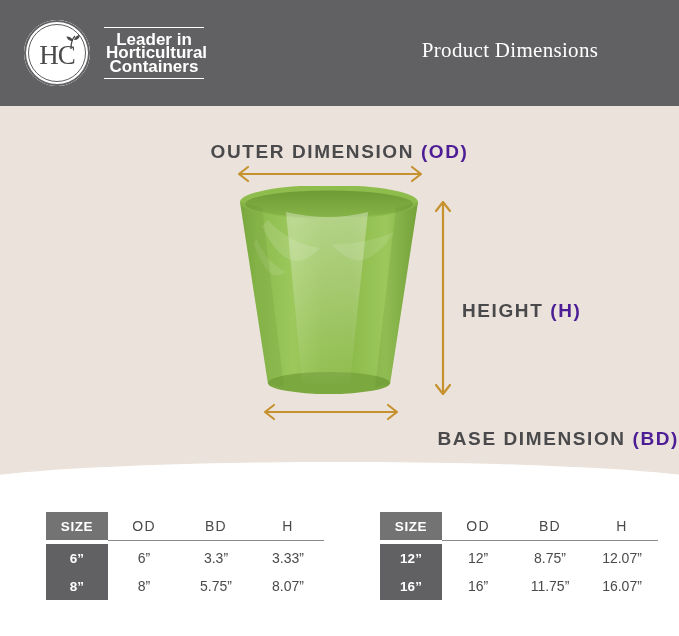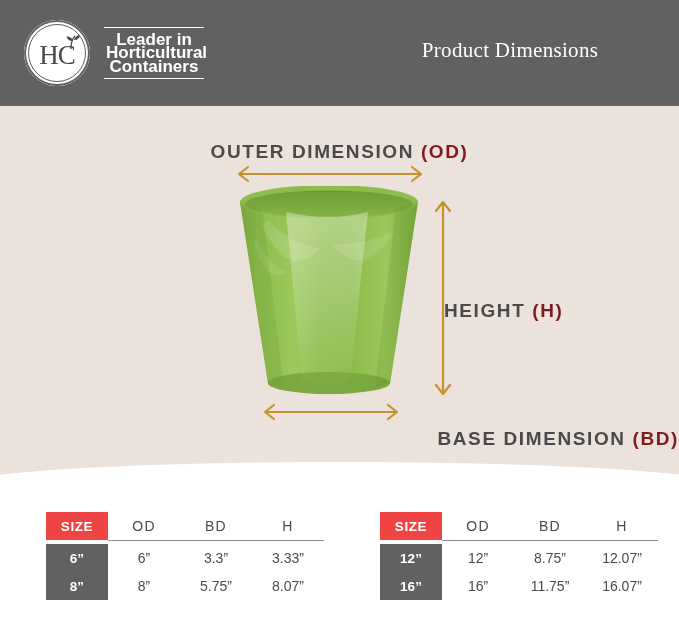--- a/index.html
+++ b/index.html
@@ -62,24 +62,24 @@
     width: 760px; height: 46px; border-radius: 50%;
     background: #ffffff;
   }
 
   
   .dim-label {
     position: absolute;
     font-size: 19px; font-weight: bold; letter-spacing: 1.6px;
     color: #4a4a4c; white-space: nowrap;
   }
-  .dim-label .code { color: #7f1d1d; }
+  .dim-label .code { color: #4c1d95; }
   #label-od { left: 0; top: 141px; width: 679px; text-align: center; }
   #label-bd { left: 0; top: 428px; width: 679px; text-align: right; }
-  #label-h  { left: 444px; top: 300px; }
+  #label-h  { left: 462px; top: 300px; }
 
   
   .arrow-svg { position: absolute; overflow: visible; }
   #arrow-od { left: 232px; top: 164px; }
   #arrow-bd { left: 258px; top: 402px; }
   #arrow-h  { left: 432px; top: 196px; }
 
   
   #pot { position: absolute; left: 228px; top: 186px; }
 
@@ -88,21 +88,21 @@
   #table-left  { left: 46px;  top: 512px; }
   #table-right { left: 380px; top: 512px; }
   .dim-table table { border-collapse: collapse; }
   .dim-table th, .dim-table td {
     padding: 0; text-align: center; vertical-align: middle;
     height: 28px;
   }
   .col-size { width: 62px; }
   .col-val  { width: 72px; }
   .hdr-size {
-    background: #ef4444; color: #ffffff;
+    background: #737373; color: #ffffff;
     font-size: 13.5px; font-weight: bold; letter-spacing: 0.6px;
   }
   .hdr-val {
     color: #4a4a4c; font-size: 14px; font-weight: normal;
     letter-spacing: 1.2px;
     border-bottom: 1.6px solid #8a8a8c;
   }
   .cell-size {
     background: #616163; color: #ffffff;
     font-size: 13.5px; font-weight: bold;

